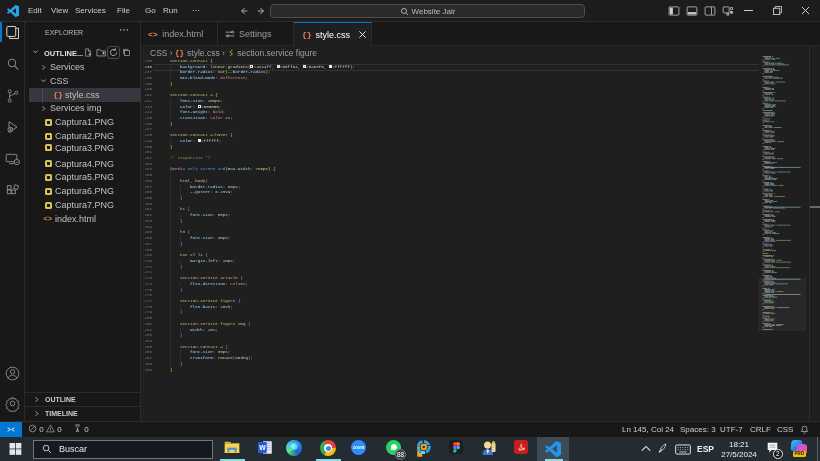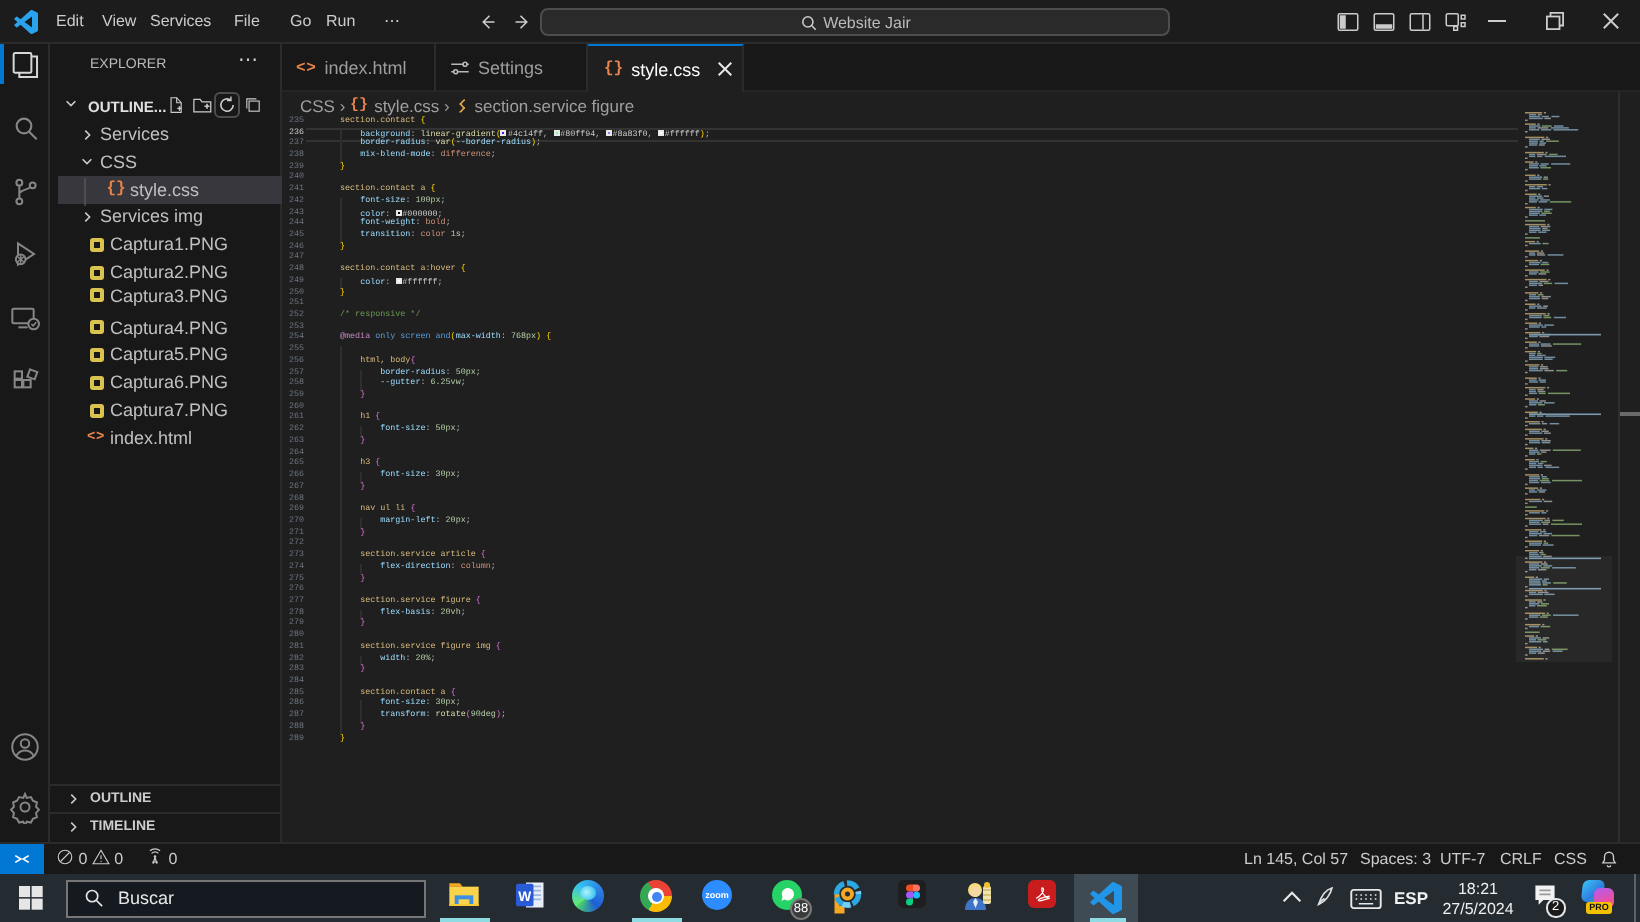--- a/index.html
+++ b/index.html
@@ -869,21 +869,21 @@
       <path d="M8 2L15 14H1z"></path>
       <path d="M8 6.5V10M8 11.5v1"></path>
     </svg> 0</div>
 <div class="sitem" style="left:73px"><svg width="9" height="9" viewBox="0 0 16 16" fill="none" stroke="#cccccc" style="vertical-align:-1.5px">
       <path d="M3.5 2.5a7 7 0 0 1 9 0" stroke-width="1.1"></path>
       <path d="M5 4.8a4.2 4.2 0 0 1 6 0" stroke-width="1.1"></path>
       <circle cx="8" cy="7.5" r="1.1" fill="#cccccc" stroke="none"></circle>
       <path d="M8 8.5v1M6.2 14l1.8-5.5L9.8 14" stroke-width="1.1"></path>
       <path d="M5.5 12.5h5" stroke-width="1"></path>
     </svg> 0</div>
-<div class="sitem" style="left:622px">Ln 145, Col 57</div>
+<div class="sitem" style="left:622px">Ln 145, Col 24</div>
 <div class="sitem" style="left:680px">Spaces: 3</div>
 <div class="sitem" style="left:720px">UTF-7</div>
 <div class="sitem" style="left:750px">CRLF</div>
 <div class="sitem" style="left:777px">CSS</div>
 <svg class="abs" style="left:800px;top:425px" width="9" height="9" viewBox="0 0 16 16" fill="none" stroke="#cccccc" stroke-width="1.2">
     <path d="M8 2a4 4 0 0 1 4 4v3l1.5 2.5h-11L4 9V6a4 4 0 0 1 4-4z"></path>
     <path d="M6.5 13.5a1.5 1.5 0 0 0 3 0"></path>
   </svg>
 
 <div id="task"></div>

